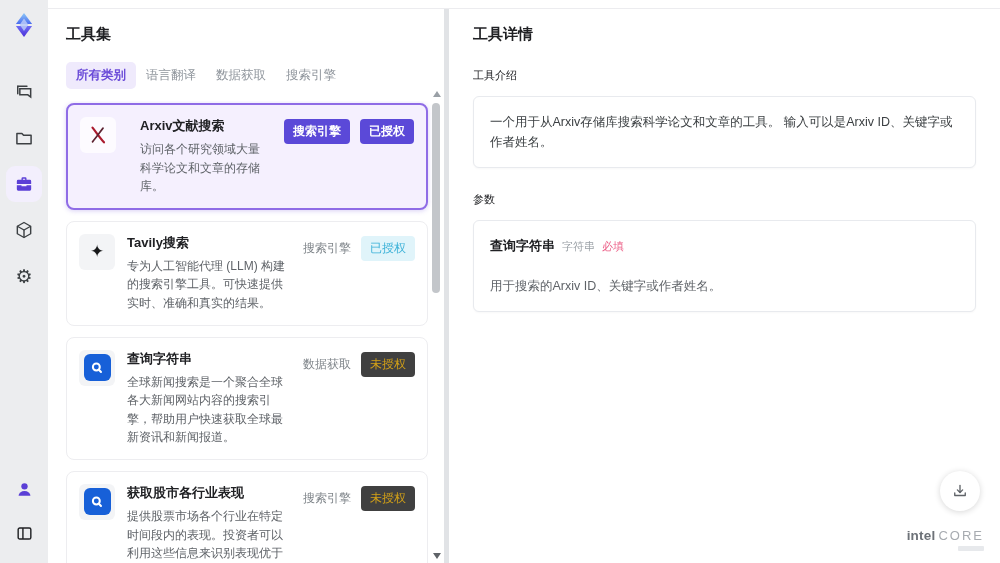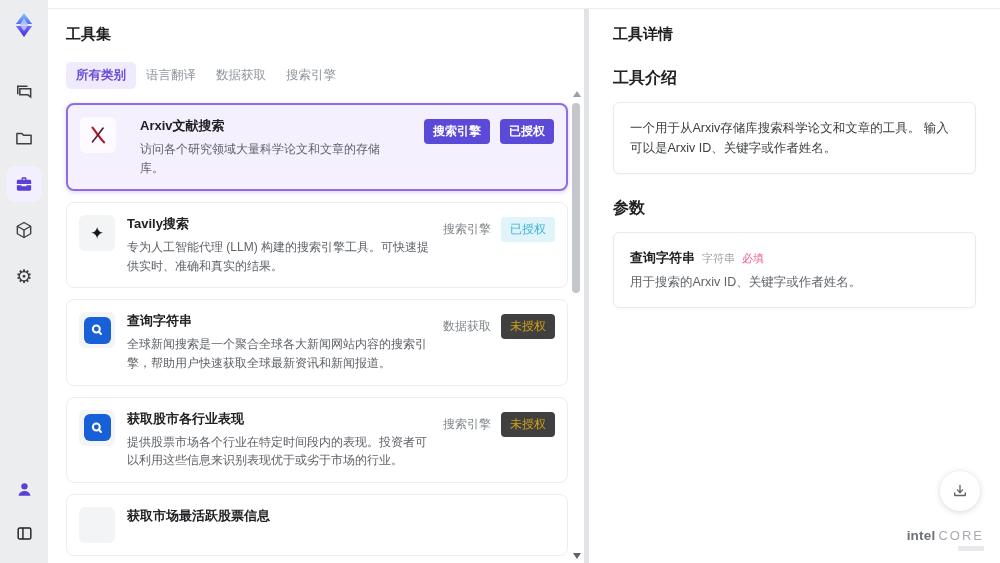--- a/index.html
+++ b/index.html
@@ -15,21 +15,21 @@
   .rail-item.active { background:#f3effd; color:#5b3fd6; }
   .rail-bottom { margin-top:auto; display:flex; flex-direction:column; align-items:center; gap:8px; }
   .gear-glyph { font-size:19px; line-height:1; }
 
   
   .main { flex:1; display:flex; flex-direction:column; min-width:0; }
   .top-strip { height:8px; background:#fff; }
   .panels { flex:1; display:flex; border-top:1px solid #ececef; min-height:0; }
 
   
-  .tools-panel { width:536px; background:#fff; display:flex; flex-direction:column; padding-top:16px; position:relative; flex-shrink:0; min-height:0; }
+  .tools-panel { width:396px; background:#fff; display:flex; flex-direction:column; padding-top:16px; position:relative; flex-shrink:0; min-height:0; }
   .tools-title { font-size:15px; font-weight:bold; padding:0 18px; }
   .tabs { display:flex; align-items:center; padding:0 18px; margin-top:18px; font-size:12.5px; }
   .tab { color:#8f959c; cursor:pointer; padding:5px 10px; border-radius:5px; white-space:nowrap; }
   .tab.active { background:#efeafc; color:#6b4cd8; font-weight:bold; }
   .cards { flex:1; overflow:hidden; margin-top:12px; padding:2px 16px 0 18px; position:relative; min-height:0; }
   .card { display:flex; gap:12px; background:#fff; border:1px solid #ededf0; border-radius:8px; padding:12px 12px 12px 12px; margin-bottom:11px; cursor:pointer; }
   .card--selected { border:2px solid #8f6ce6; background:#f5f0fe; box-shadow:0 1px 5px rgba(120,90,220,.28);gap:24px; }
   .card-icon { width:36px; height:36px; border-radius:6px; background:#f3f4f6; display:flex; align-items:center; justify-content:center; flex-shrink:0; }
   .card--selected .card-icon { background:#fdfbff; }
   .tile-blue { width:27px; height:27px; border-radius:6px; background:#1760d8; display:flex; align-items:center; justify-content:center; }
@@ -49,27 +49,27 @@
   .sb-arrow { position:absolute; left:2px; width:0; height:0; border-left:4px solid transparent; border-right:4px solid transparent; }
   .sb-up { top:4px; border-bottom:6px solid #9aa0a6; }
   .sb-down { bottom:4px; border-top:6px solid #5f6368; }
   .sb-thumb { position:absolute; top:16px; left:1px; width:8px; height:190px; background:#c3c6ca; border-radius:4px; }
 
   .divider { width:5px; background:#e1e3e6; flex-shrink:0; }
 
   
   .details-panel { flex:1; background:#fff; padding:16px 24px; position:relative; min-width:0; }
   .details-title { font-size:15px; font-weight:bold; }
-  .section-title { font-size:16px; font-weight:bold; margin-top:24px; }
+  .section-title { font-size:11px; font-weight:normal; margin-top:24px; }
   .info-box { border:1px solid #e8eaee; border-radius:6px; background:#fff; padding:15px 16px; margin-top:13px; font-size:12.5px; color:#3c4043; line-height:1.6; box-shadow:0 1px 2px rgba(0,0,0,.03); }
   .param-head { display:flex; align-items:baseline; gap:7px; }
   .param-name { font-size:13px; font-weight:bold; color:#202124;text-align:right; }
   .param-type { font-size:11px; color:#9aa0a6; }
   .param-required { font-size:11px; color:#ec5f87; }
-  .param-desc { font-size:12.5px; color:#5f6368; margin-top:3px; }
+  .param-desc { font-size:12.5px; color:#5f6368; margin-top:19px; }
 
   
   .download-fab { position:absolute; right:20px; bottom:52px; width:40px; height:40px; border-radius:50%; background:#fff; box-shadow:0 1px 6px rgba(0,0,0,.16); display:flex; align-items:center; justify-content:center; cursor:pointer; }
   .brand { position:absolute; right:16px; bottom:12px; display:flex; flex-direction:column; align-items:flex-end; }
   .brand-line { display:flex; align-items:baseline; gap:3px; }
   .brand-left { font-size:13.5px; font-weight:bold; color:#6d7278; letter-spacing:.2px; }
   .brand-right { font-size:13px; color:#a7abb0; letter-spacing:2px; text-transform:uppercase; font-weight:normal; }
   .brand-sub { width:26px; height:5px; background:#e7e9ec; margin-top:3px; border-radius:1px; }
 
   svg { display:block; }

